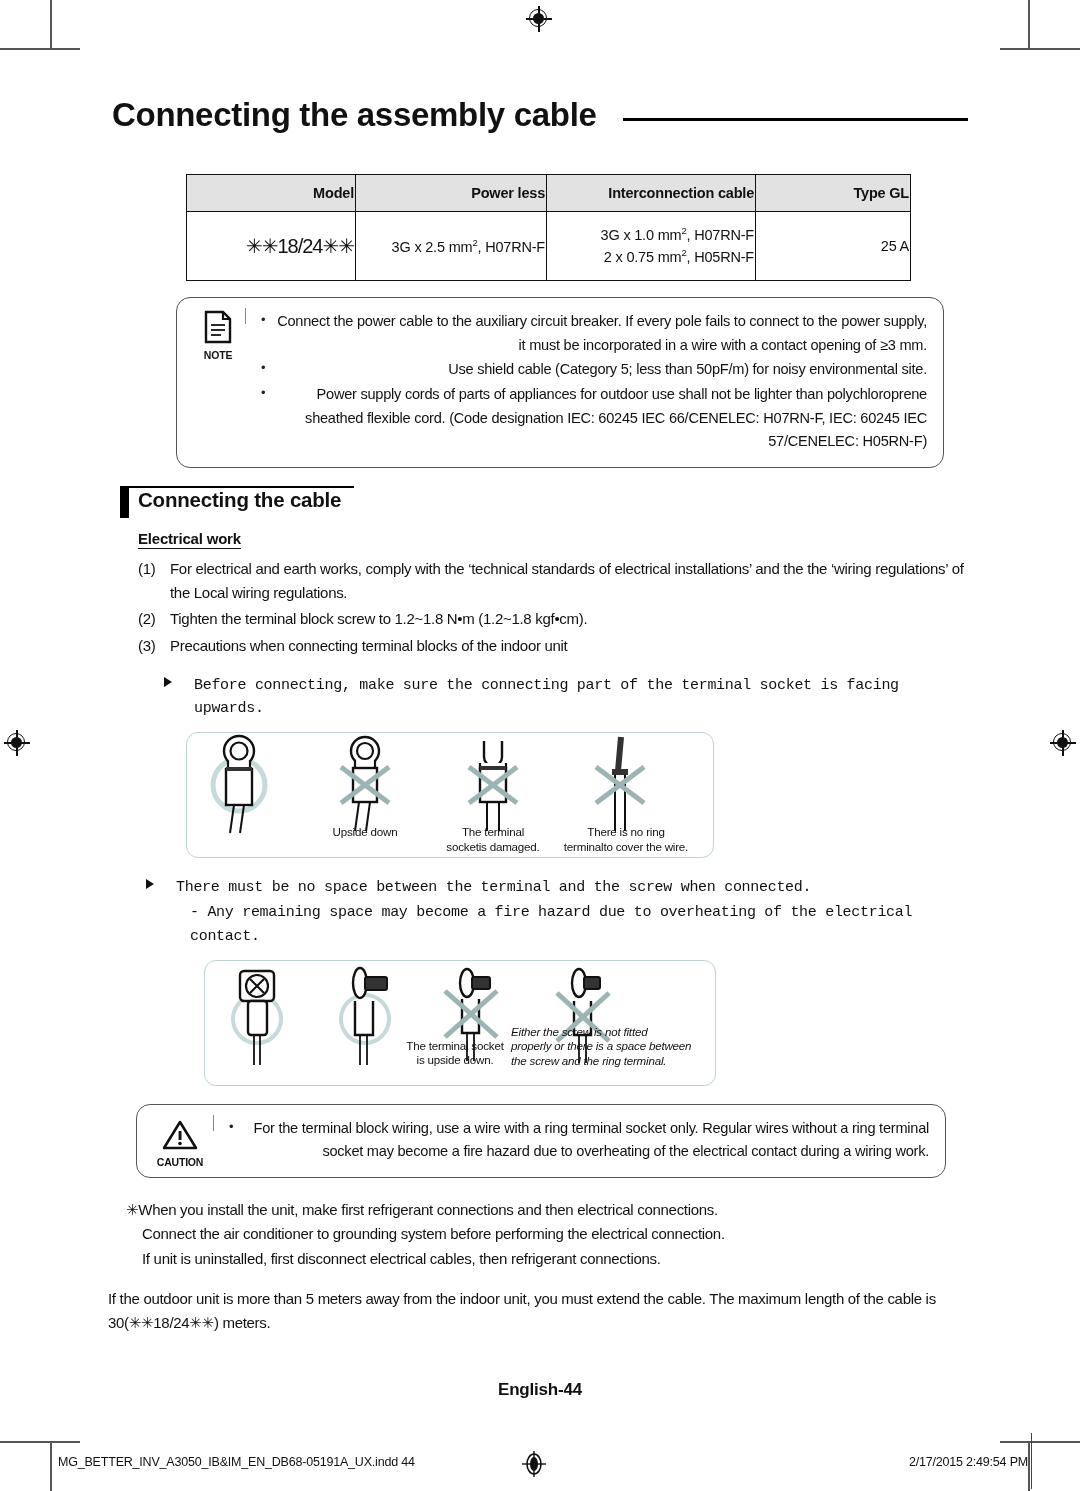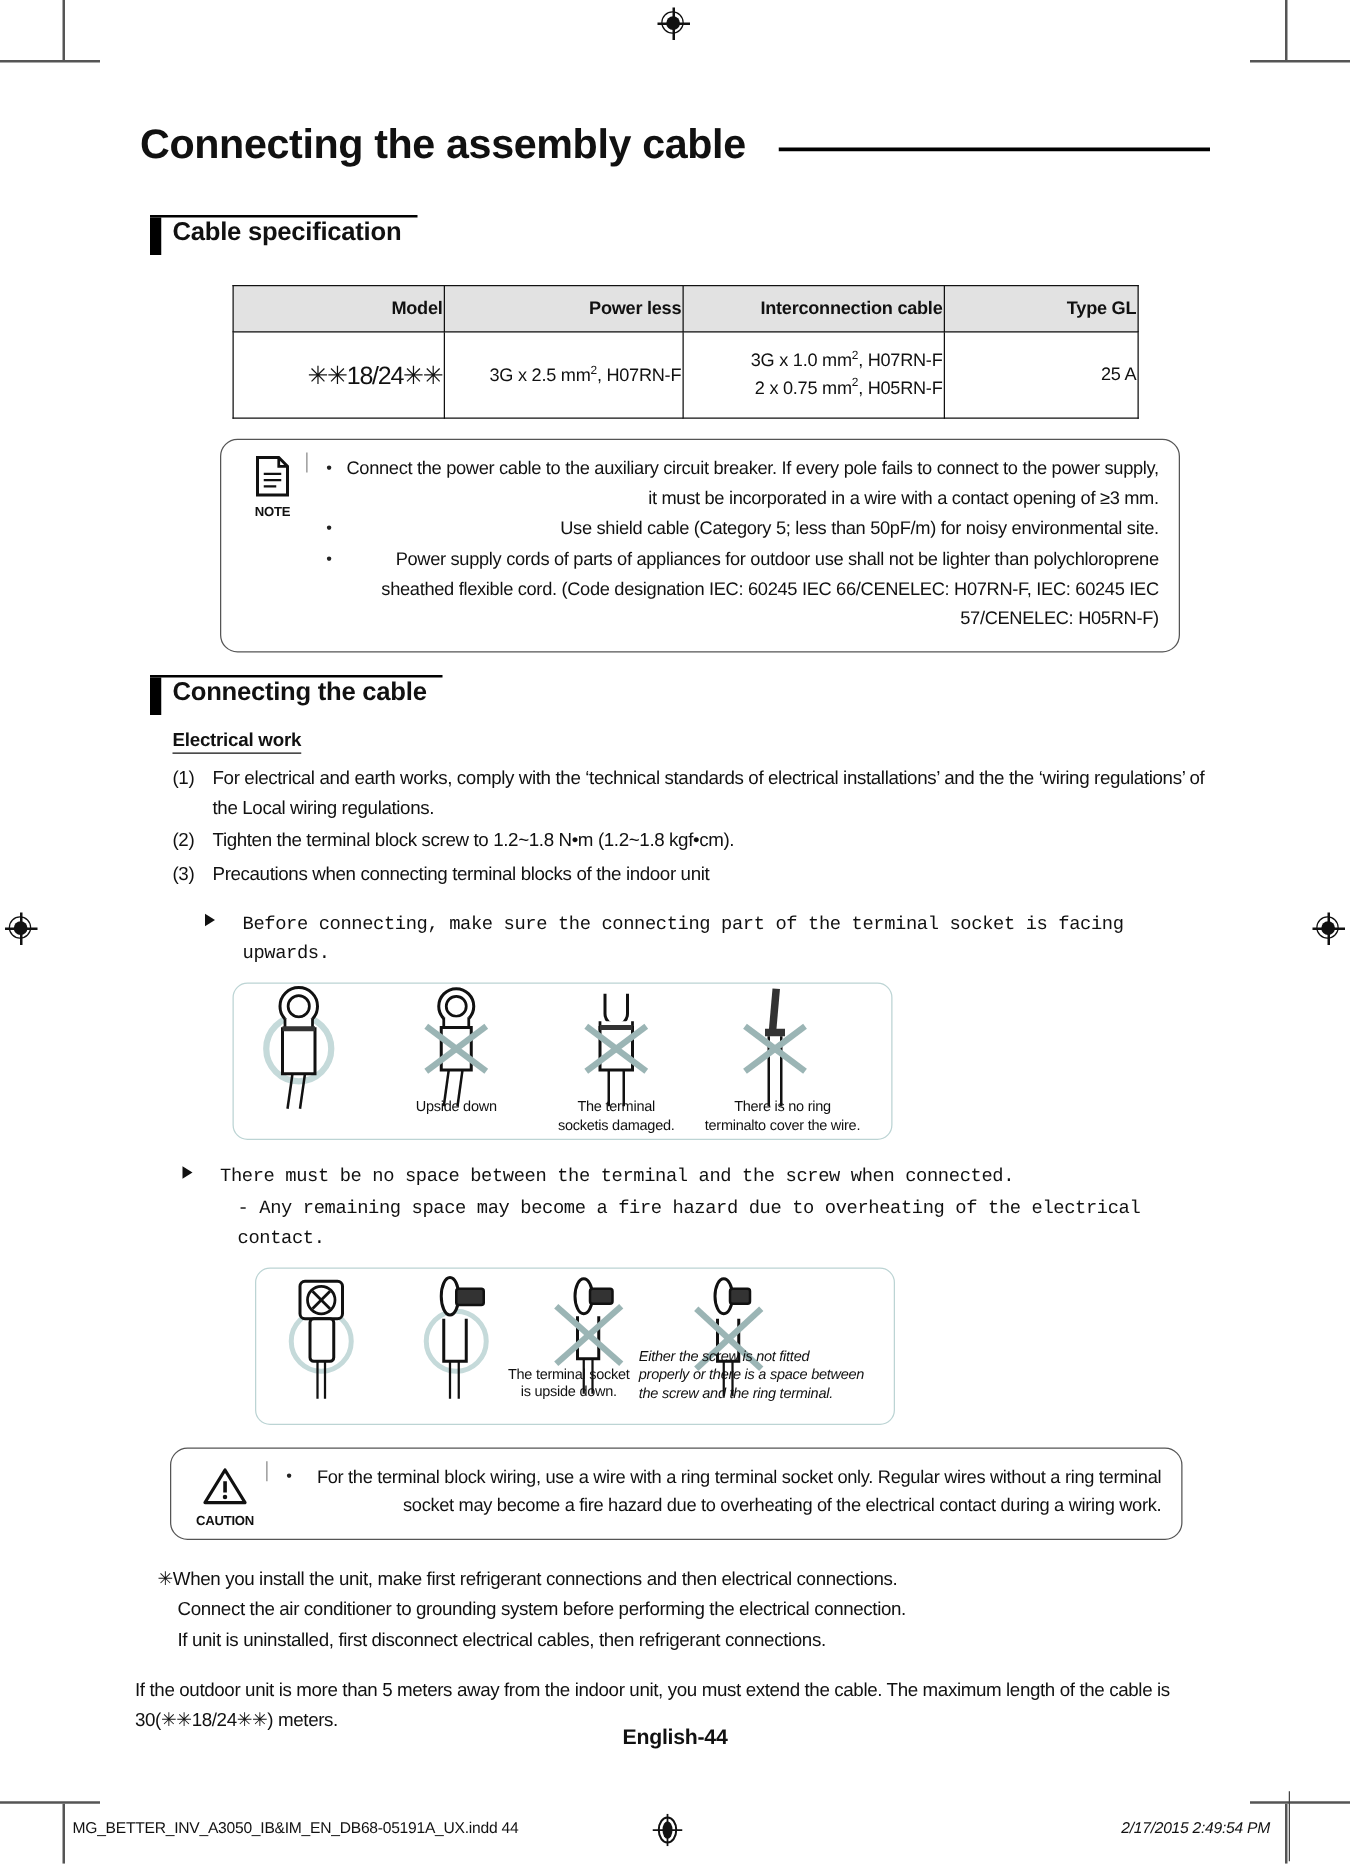--- a/index.html
+++ b/index.html
@@ -144,21 +144,21 @@
   }
 
   
   .footer{position:absolute;left:0;right:0;top:1455px;height:30px;}
   .footer-left{
     position:absolute;left:58px;top:0;font-size:12.5px;
     font-family:"Liberation Sans","DejaVu Sans",sans-serif;letter-spacing:-0.2px;
     white-space:nowrap;
   }
   .footer-right{
-    position:absolute;right:64px;top:0;font-size:12.5px;letter-spacing:-0.2px;white-space:nowrap;font-style:italic;
+    position:absolute;right:52px;top:0;font-size:12.5px;letter-spacing:-0.2px;white-space:nowrap;
   }
   .footer-rule{position:absolute;right:48px;top:-22px;width:1.4px;height:56px;background:#444;}
   .footer-mark{position:absolute;left:522px;top:-4px;}
 </style>
 </head>
 <body>
 
 <div class="page">
 
   <div class="crop v" style="left:50px;top:0;"></div>
@@ -189,25 +189,20 @@
       <div class="dot"></div>
   </div>
 
   <div class="content">
 
     <div class="chapter">
       <div class="chapter-title">Connecting the assembly cable</div>
       <div class="chapter-rule"></div>
     </div>
 
-    <div class="section">
-      <div class="section-rule" style="width:214px;"></div>
-      <div class="section-bar"></div>
-      <div class="section-title">Cable specification</div>
-    </div>
 
     <table class="spec-table">
       <thead>
         <tr>
           <th style="width:166px;">Model</th>
           <th style="width:188px;">Power less</th>
           <th style="width:206px;">Interconnection cable</th>
           <th style="width:152px;">Type GL</th>
         </tr>
       </thead>

